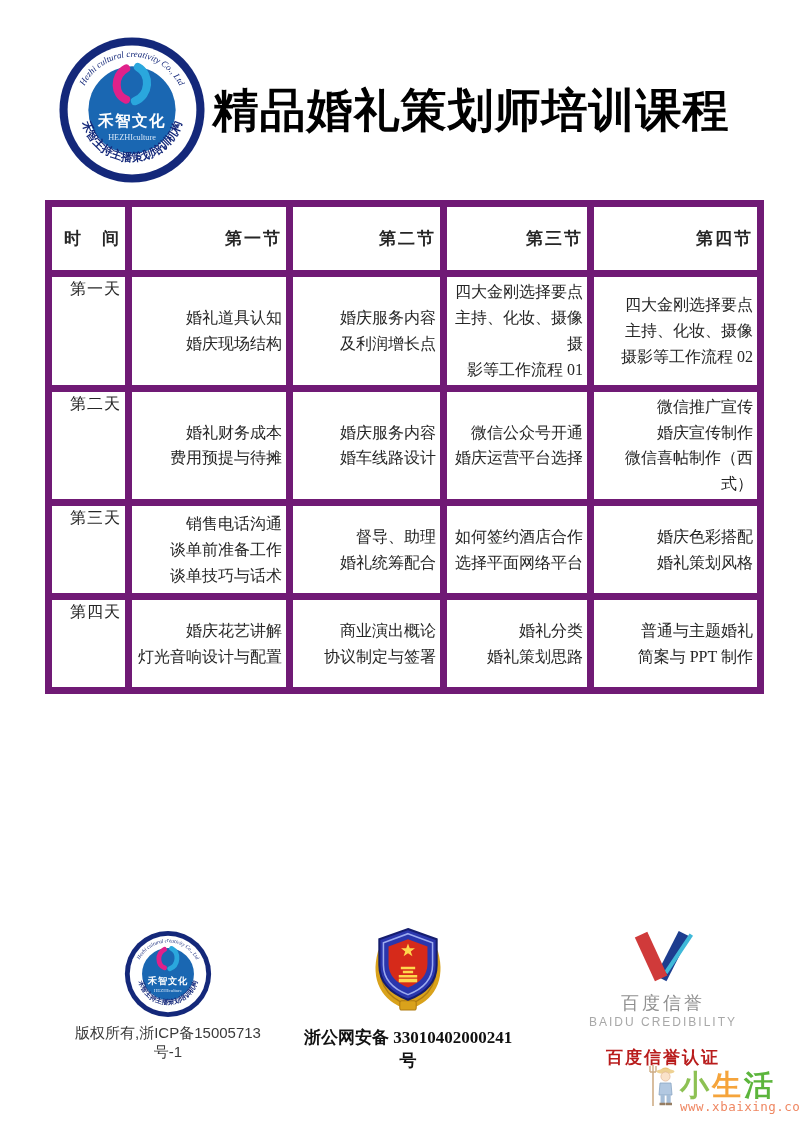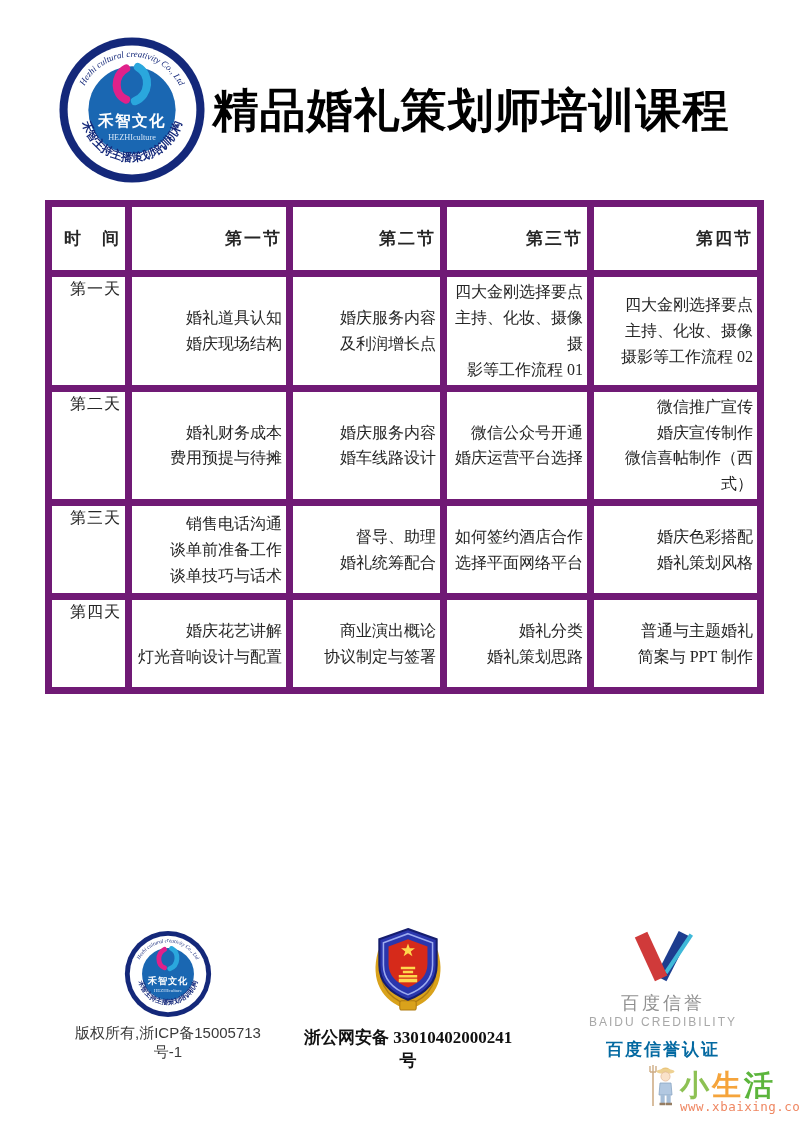--- a/index.html
+++ b/index.html
@@ -44,21 +44,21 @@
     font-family:"Liberation Sans","DejaVu Sans",sans-serif;
   }
   .police-text {
     margin-top:10px; font-size:17px; font-weight:700; color:#111;
     font-family:Liberation Serif, serif;
   }
   .baidu-cn { margin-top:4px; font-size:18px; color:#8f8f8f; letter-spacing:3px;
     font-family:"Liberation Sans","DejaVu Sans",sans-serif; }
   .baidu-en { font-size:12px; color:#a8a8a8; letter-spacing:2px;
     font-family:"Liberation Sans","DejaVu Sans",sans-serif; }
-  .baidu-cert { margin-top:9px; font-size:17px; font-weight:700; color:#0369a1; letter-spacing:2px;
+  .baidu-cert { margin-top:17px; font-size:17px; font-weight:700; color:#b91c1c; letter-spacing:2px;
     font-family:"Liberation Sans","DejaVu Sans",sans-serif; }
 
   
   .watermark { position:absolute; left:648px; top:1062px; width:150px; }
   .wm-row { display:flex; align-items:flex-end; }
   .wm-text { margin-left:2px; }
   .wm-name { font-size:29px; font-weight:bold; letter-spacing:3px; line-height:1.1;
     font-family:"Liberation Sans","DejaVu Sans",sans-serif; }
   .wm-url { font-size:12.5px; margin-top:-3px; letter-spacing:0.5px;
     font-family:"DejaVu Sans Mono","Liberation Mono",monospace; }

